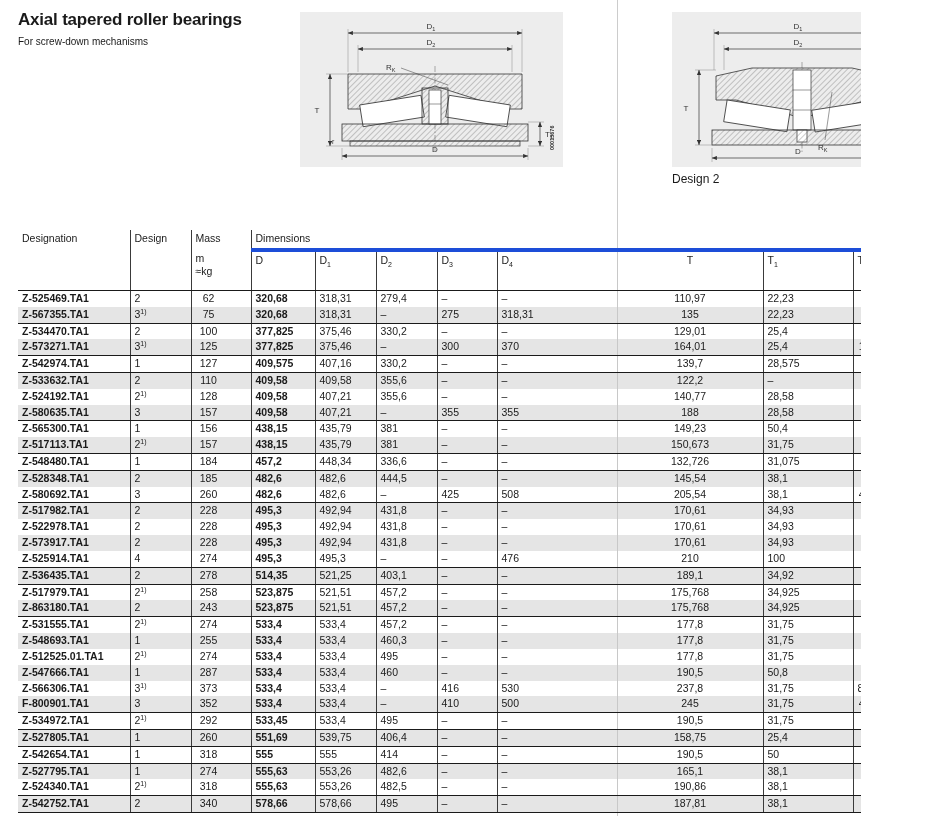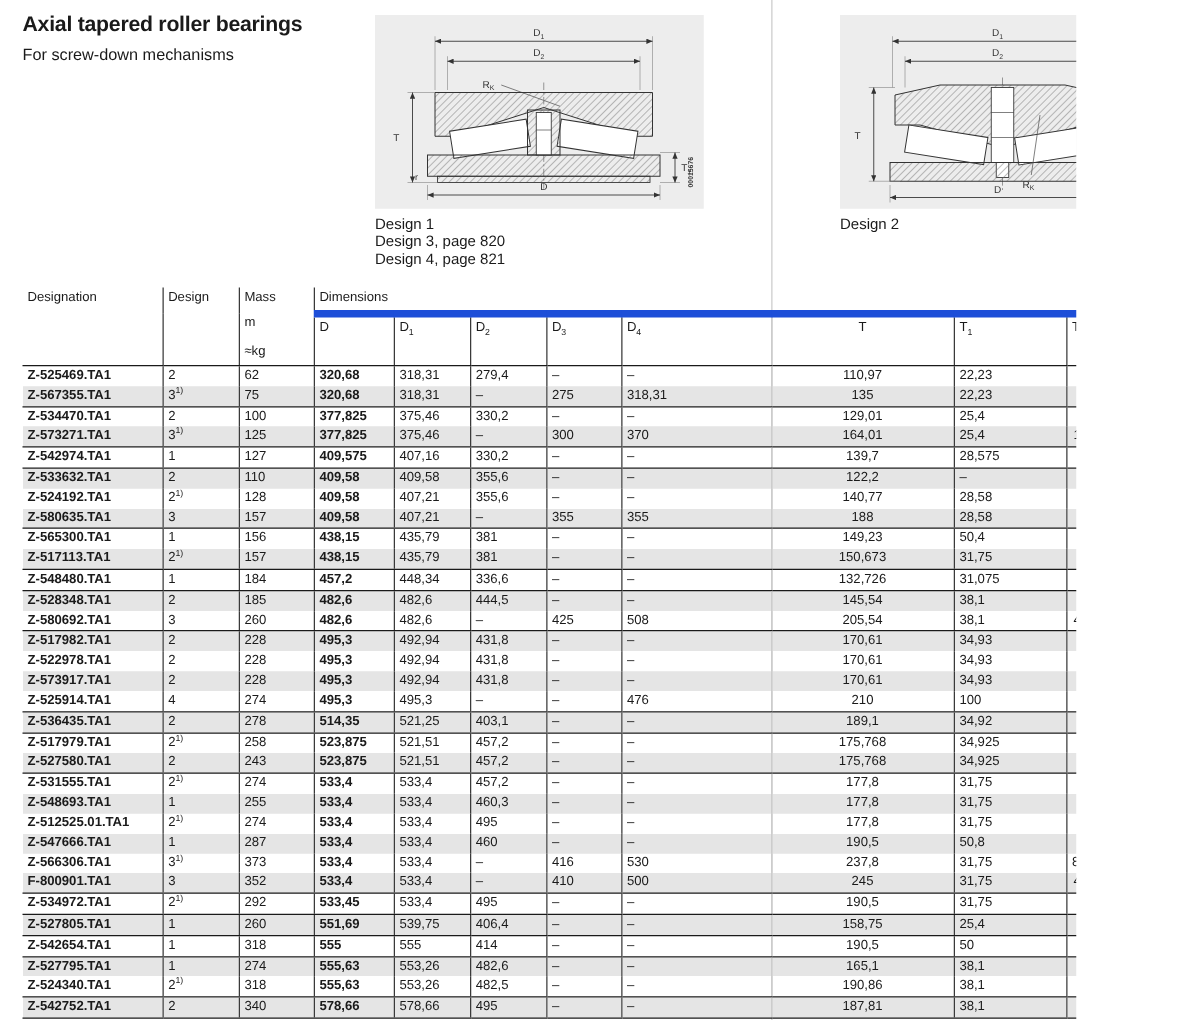--- a/index.html
+++ b/index.html
@@ -1,52 +1,52 @@
 <!DOCTYPE html>
 <html><head>
 <meta charset="utf-8">
 <style>
   html,body{margin:0;padding:0;background:#fff;}
   .page{position:relative;width:861px;height:816px;background:#fff;overflow:hidden;
         font-family:"Liberation Sans",sans-serif;color:#1a1a1a;}
   .page-divider{position:absolute;left:617px;top:0;width:1px;height:816px;background:#ccc;}
   .doc-title{position:absolute;left:18px;top:10px;font-size:17px;font-weight:bold;letter-spacing:-0.2px;}
-  .doc-subtitle{position:absolute;left:18px;top:36px;font-size:13px;}
+  .doc-subtitle{position:absolute;left:18px;top:36px;font-size:10px;}
   .figbox{position:absolute;top:12px;height:155px;background:#ededed;}
   .fig1{left:300px;width:263px;}
   .fig2{left:672px;width:258px;}
   .caption{position:absolute;top:172px;font-size:12px;line-height:14px;}
   .cap1{left:300px;}
   .cap2{left:672px;}
 
   .table-wrap{position:absolute;left:18px;top:230px;width:907px;z-index:2;}
   .band{box-sizing:border-box;height:20px;background:#d7d7d7;border-top:1px solid #000;border-bottom:1px solid #000;
         font-size:11px;line-height:17px;padding-left:4px;}
   table{border-collapse:collapse;table-layout:fixed;width:907px;font-size:10.5px;}
   col.w0{width:112px}col.w1{width:61px}col.w2{width:60px}col.w3{width:64px}col.w4{width:61px}
   col.w5{width:61px}col.w6{width:60px}col.w7{width:120px}col.w8{width:146px}col.w9{width:90px}col.w10{width:72px}
   th{font-weight:normal;text-align:left;vertical-align:top;padding:2px 0 0 4px;border-left:1px solid #3a3a3a;}
   th.nb,td.nb{border-left:none;}
   th.lt{border-left:1px solid #c8c8c8;}
   thead tr.h1 th{height:16px;}
   thead tr.h2 th{height:36px;}
-  th.dims-h{border-bottom:6px solid #1d4ed8;}
+  th.dims-h{border-bottom:4px solid #1d4ed8;}
   thead th.bmark{border-bottom:1px solid #1a1a1a;}
   th.mass-h{position:relative;margin-left:32px;}
   th.mass-h .m-sym{position:absolute;left:4px;top:22px;}
-  th.mass-h .m-unit{position:absolute;left:4px;top:45px;}
+  th.mass-h .m-unit{position:absolute;left:4px;top:35px;}
   th.c-t-h{text-align:center;padding-left:0;}
   tbody tr{height:15.875px;}
   tbody td{padding:0 0 0 4px;line-height:15.8px;border-left:1px solid #3a3a3a;overflow:hidden;white-space:nowrap;}
   tbody td:first-child{border-left:none;font-weight:bold;margin-top:28px;}
   tbody td:nth-child(4){font-weight:bold;margin-left:12px;}
   tbody td:nth-child(9){border-left-color:#c8c8c8;text-align:center;padding-left:0;}
   tbody tr.stripe{background:#e5e5e5;}
   tbody tr.gend td{border-bottom:1px solid #1a1a1a;}
-  td.c-mass span{display:inline-block;width:26px;text-align:left;}
+  td.c-mass span{display:inline-block;width:26px;text-align:center;}
   td.c-t2 span{display:inline-block;width:13px;text-align:right;}
   sup{font-size:7px;vertical-align:super;line-height:0;}
   sub{font-size:7px;line-height:0;}
   svg text{font-family:"Liberation Sans",sans-serif;fill:#333;}
 </style>
 </head>
 <body>
 
 <div class="page">
   <div class="page-divider"></div>
@@ -107,25 +107,20 @@
 
       <text x="32" y="132" font-size="7">r</text>
 
       <line x1="42" y1="136" x2="42" y2="148" stroke="#888" stroke-width="0.5"></line>
       <line x1="228" y1="136" x2="228" y2="148" stroke="#888" stroke-width="0.5"></line>
       <line x1="42" y1="144" x2="228" y2="144" stroke="#333" stroke-width="0.7" marker-start="url(#ah)" marker-end="url(#ah)"></line>
       <text x="135" y="140" font-size="8" text-anchor="middle">D</text>
 
       <text transform="translate(254,138) rotate(-90)" font-size="5.5" font-weight="bold">00015676</text>
     </svg>
-  </div>
-  <div class="caption cap1">
-    <div>Design 1</div>
-    <div>Design 3, page 820</div>
-    <div>Design 4, page 821</div>
   </div>
 
   <div class="figbox fig2">
     <svg viewBox="0 0 258 155" width="258" height="155">
 
       <line x1="42" y1="17" x2="42" y2="58" stroke="#888" stroke-width="0.5"></line>
       <line x1="220" y1="17" x2="220" y2="58" stroke="#888" stroke-width="0.5"></line>
       <line x1="42" y1="21" x2="220" y2="21" stroke="#333" stroke-width="0.7" marker-start="url(#ah)" marker-end="url(#ah)"></line>
       <text x="126" y="17" font-size="8" text-anchor="middle"><tspan>D</tspan><tspan dy="2" font-size="5.5">1</tspan></text>
       <line x1="52" y1="33" x2="52" y2="58" stroke="#888" stroke-width="0.5"></line>
@@ -457,21 +452,21 @@
     <td>523,875</td>
     <td>521,51</td>
     <td>457,2</td>
     <td>–</td>
     <td>–</td>
     <td>175,768</td>
     <td>34,925</td>
     <td class="c-t2"><span>–</span></td>
   </tr>
           <tr class="stripe gend">
-    <td>Z-527580.TA1</td>
+    <td>Z-863180.TA1</td>
     <td><span>2</span><sup></sup></td>
     <td class="c-mass"><span>243</span></td>
     <td>523,875</td>
     <td>521,51</td>
     <td>457,2</td>
     <td>–</td>
     <td>–</td>
     <td>175,768</td>
     <td>34,925</td>
     <td class="c-t2"><span>–</span></td>

